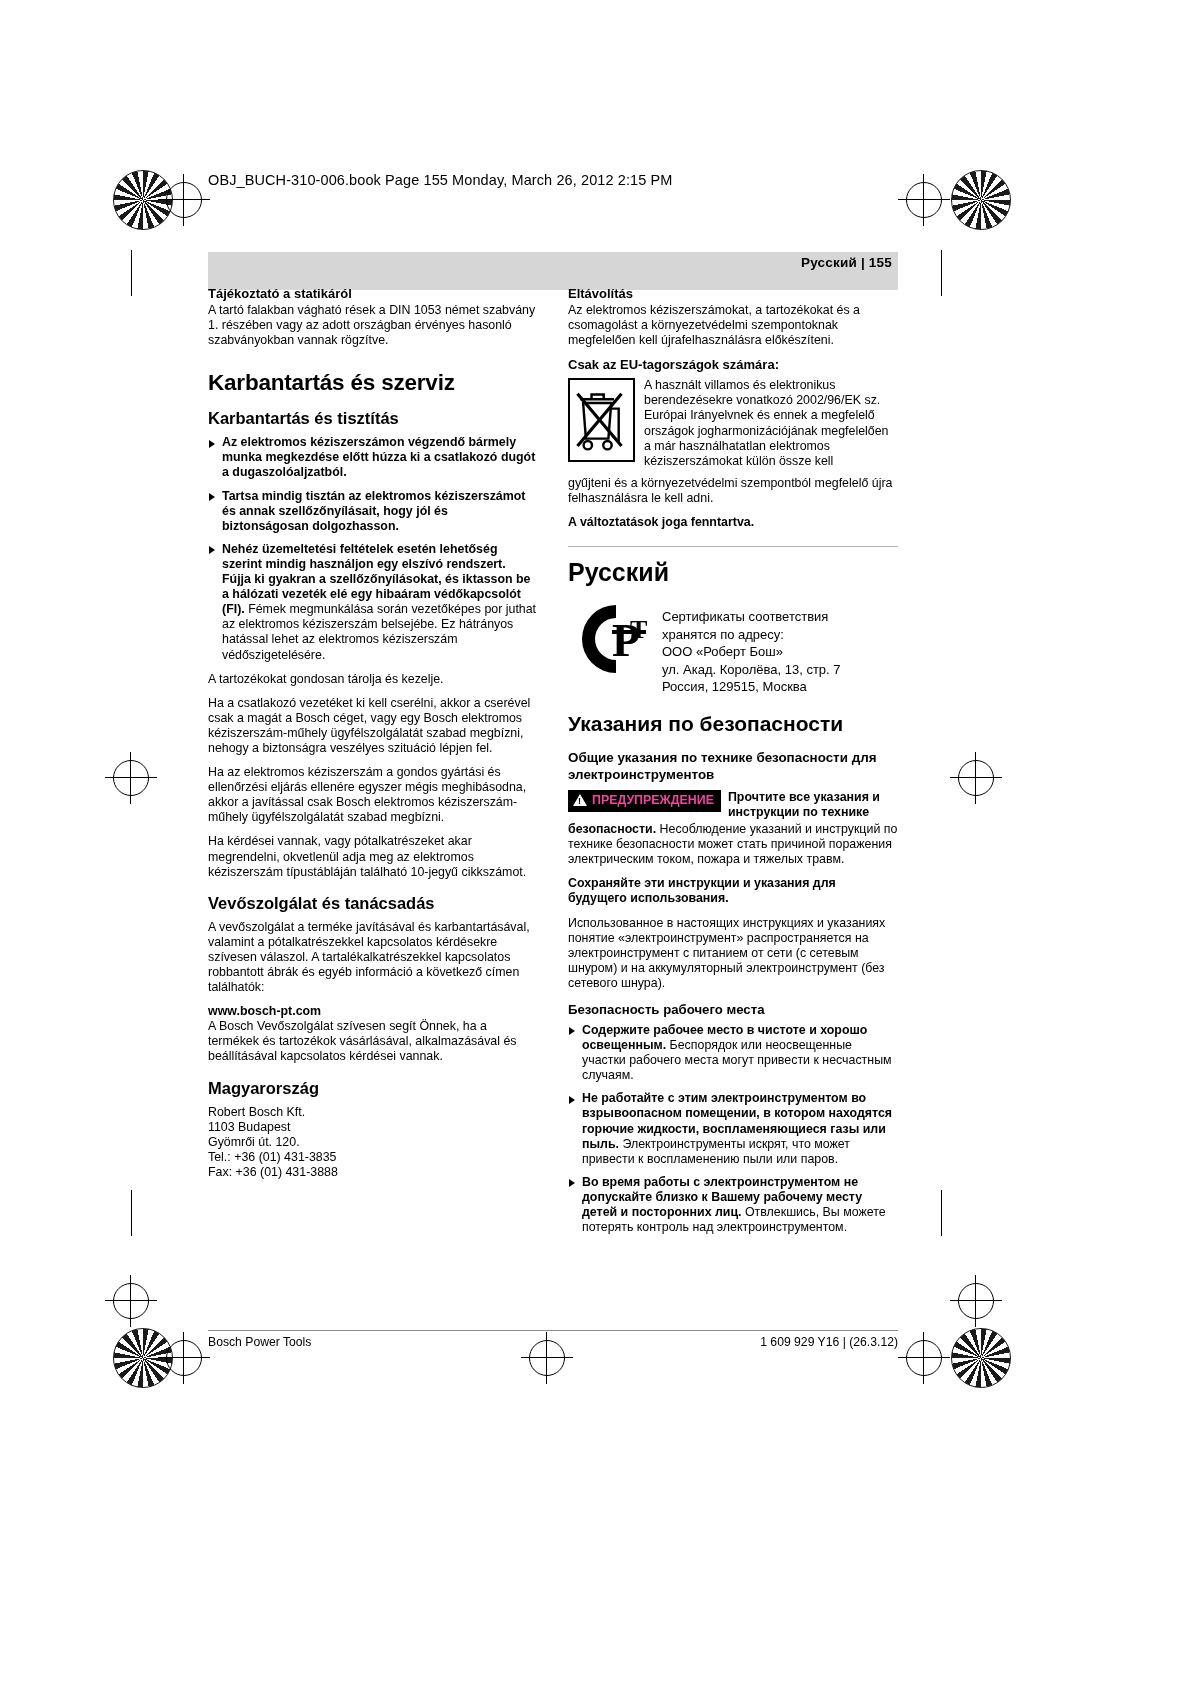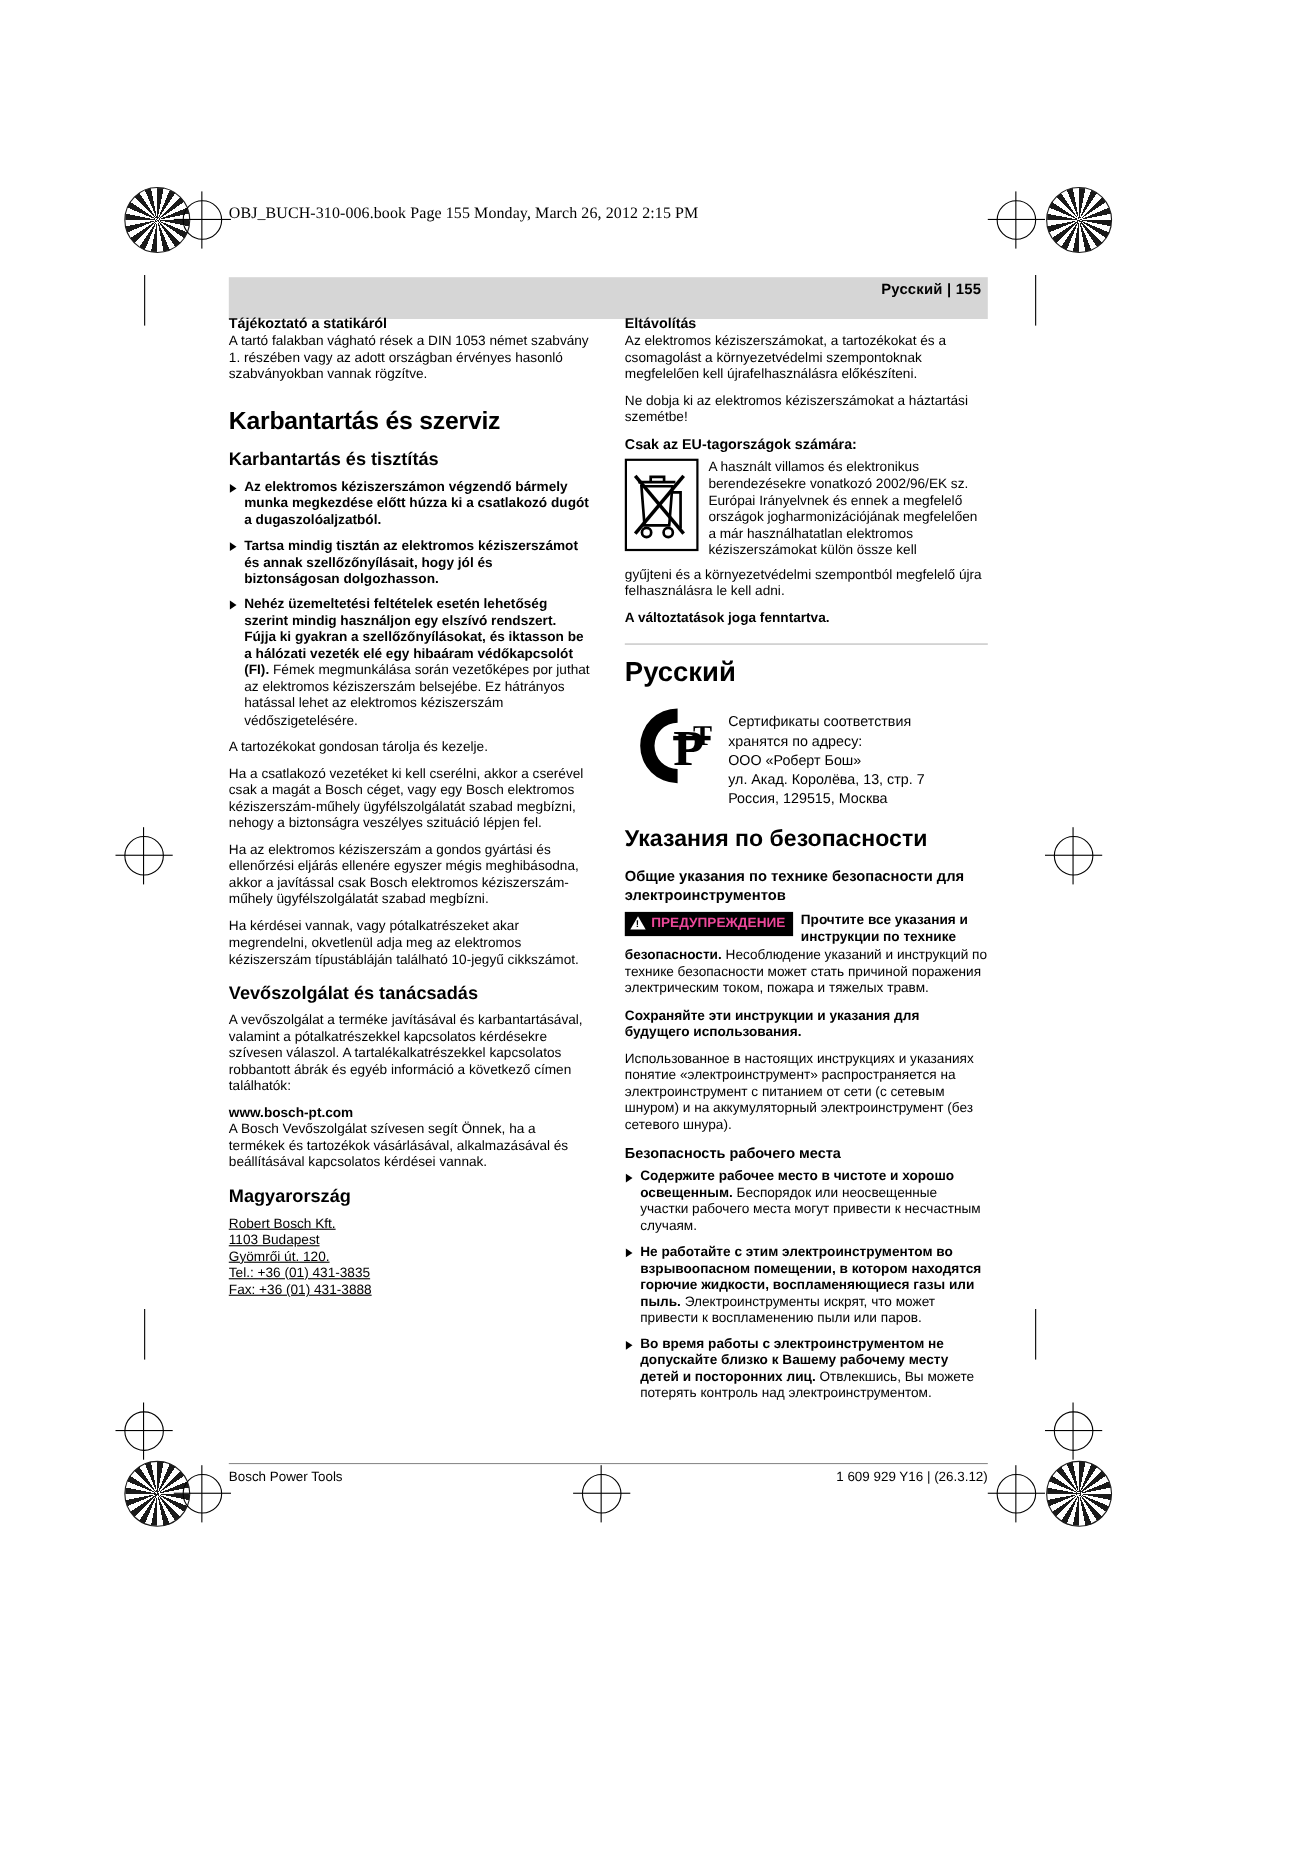--- a/index.html
+++ b/index.html
@@ -46,22 +46,22 @@
   }
   .cropline {
     position: absolute;
     background: #000;
   }
 
   
   .file-header {
     position: absolute;
     left: 208px;
-    top: 186px;
-    font-family: Liberation Serif, serif;
+    top: 172px;
+    font-family: Liberation Sans, sans-serif;
     font-size: 14.5px;
     letter-spacing: 0.1px;
     white-space: nowrap;
   }
 
   
   .page {
     position: absolute;
     left: 208px;
     top: 252px;
@@ -90,21 +90,21 @@
     position: absolute;
     top: 34px;
     width: 330px;
     font-size: 12.4px;
     line-height: 15.1px;
   }
   .col-left { left: 0; }
   .col-right { left: 360px; }
 
   p { margin: 0 0 9px 0; }
-  .tight { margin-bottom: 0; text-decoration: underline; }
+  .tight { margin-bottom: 0; }
 
   .b { font-weight: bold; }
 
   h2.sub {
     font-size: 13px;
     font-weight: bold;
     margin: 0 0 2px 0;
     line-height: 15px;
   }
   h1.big {
@@ -326,21 +326,20 @@
     <p class="tight">Gyömrői út. 120.</p>
     <p class="tight">Tel.: +36 (01) 431-3835</p>
     <p class="tight">Fax: +36 (01) 431-3888</p>
 
   </div>
 
   <div class="col col-right">
 
     <h2 class="sub">Eltávolítás</h2>
     <p>Az elektromos kéziszerszámokat, a tartozékokat és a csomagolást a környezetvédelmi szempontoknak megfelelően kell újrafelhasználásra előkészíteni.</p>
-    <p>Ne dobja ki az elektromos kéziszerszámokat a háztartási szemétbe!</p>
     <h2 class="sub" style="margin-bottom:6px;">Csak az EU-tagországok számára:</h2>
 
     <div class="weee-block">
       <div class="weee-icon">
         <svg viewBox="0 0 63 80" width="59" height="76" style="position:absolute;left:0;top:0;">
           <g fill="none" stroke="#000" stroke-width="2.6">
             <path d="M14 24 h30 l-3 38 h-24 z"></path>
             <path d="M11 20 h36"></path>
             <path d="M23 20 v-5 h13 v5"></path>
             <circle cx="19" cy="69" r="4.5"></circle>

